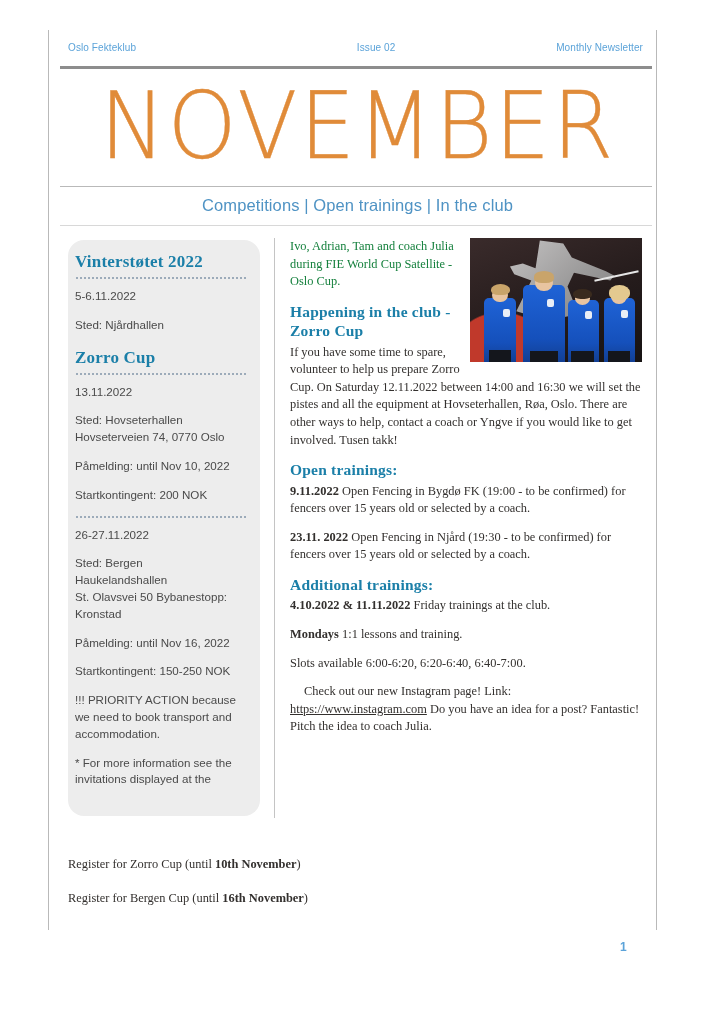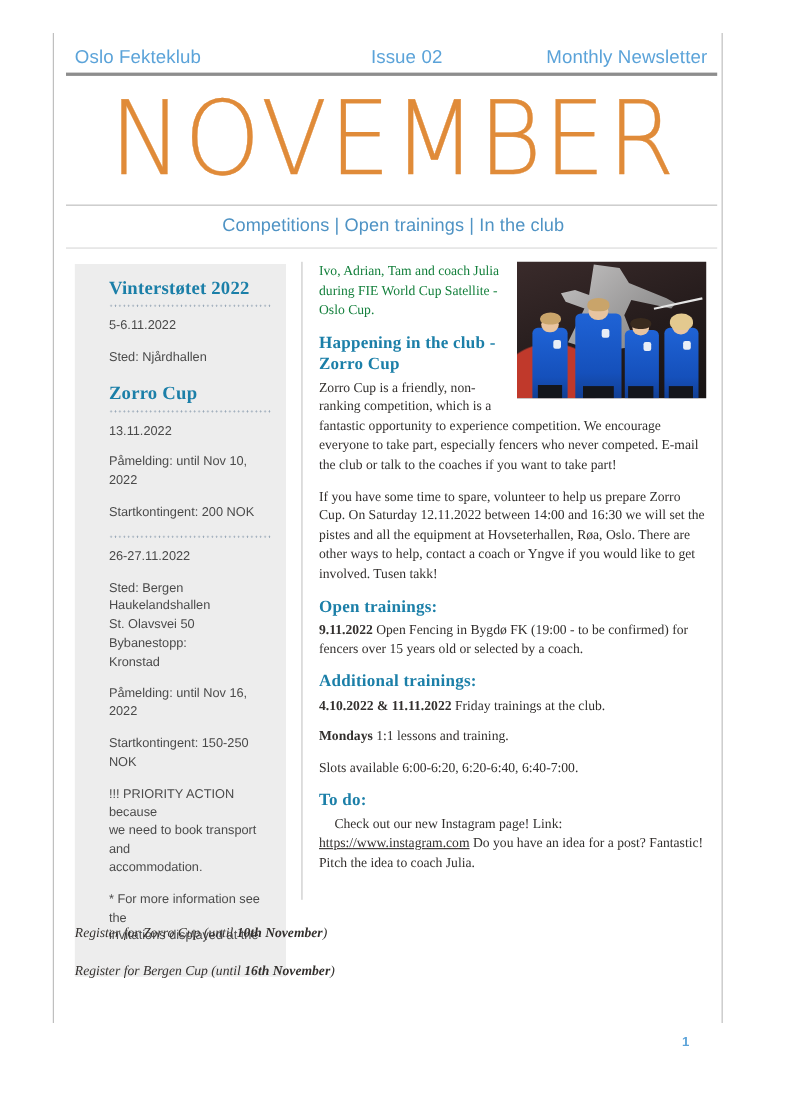--- a/index.html
+++ b/index.html
@@ -26,21 +26,21 @@
     background: #b9b9b9;
   }
 
   
   #masthead {
     position: absolute; left: 68px; top: 42px; width: 575px;
     display: flex; justify-content: space-between; align-items: baseline;
   }
   #masthead span {
     color: #5ba3d9;
-    font-size: 17px;
+    font-size: 10px;
     letter-spacing: .1px;
     white-space: nowrap;
   }
   #masthead .mid { margin-left: 60px; }
   #header-rule {
     position: absolute; left: 60px; top: 66px;
     width: 592px; height: 3px;
     background: #8d8d8d;
   }
 
@@ -74,21 +74,22 @@
     position: absolute; left: 60px; top: 225px;
     width: 592px; height: 1px;
     background: #d8d8d8;
   }
 
   
   #sidebar {
     position: absolute; left: 68px; top: 240px;
     width: 192px;
     background: #ededed;
-    padding: 12px 14px 16px 31px;
+    padding: 12px 14px 16px 7px;
+    border-radius: 16px;
   }
   #sidebar h2 {
     margin: 0;
     font-family: "Liberation Serif", serif;
     font-weight: bold;
     color: #1b7fa8;
     font-size: 17px;
     letter-spacing: .2px;
   }
   #sidebar .dotrule {
@@ -203,21 +204,21 @@
   #todo-body { text-indent: 14px; }
 
   
   #bottom {
     position: absolute; left: 68px; top: 840px; width: 575px;
     font-family: "Liberation Serif", serif;
     color: #33302e;
     font-size: 12.4px;
     line-height: 1.42;
   }
-  #bottom p { margin: 0 0 16px 0; font-style: italic; }
+  #bottom p { margin: 16px 0 16px 0; }
 
   
   #page-number {
     position: absolute; left: 620px; top: 940px;
     color: #5ba3d9;
     font-size: 12px;
     font-weight: bold;
   }
 </style>
 </head>
@@ -242,20 +243,22 @@
 <div id="sidebar">
 
   <h2>Vinterstøtet 2022</h2>
   <div class="dotrule"></div>
   <p>5-6.11.2022</p>
   <p>Sted: Njårdhallen</p>
 
   <h2 class="gap">Zorro Cup</h2>
   <div class="dotrule"></div>
   <p>13.11.2022</p>
+  <p style="white-space:pre-line">Sted: Hovseterhallen
+Hovseterveien 74, 0770 Oslo</p>
   <p>Påmelding: until Nov 10, 2022</p>
   <p>Startkontingent: 200 NOK</p>
 
   <div class="dotrule"></div>
   <p>26-27.11.2022</p>
   <p style="white-space:pre-line">Sted: Bergen
 Haukelandshallen
 St. Olavsvei 50 Bybanestopp:
 Kronstad</p>
   <p>Påmelding: until Nov 16, 2022</p>
@@ -297,32 +300,31 @@
     <div class="ph-person" style="left:78%; width:18%; height:52%;"></div>
     <div class="ph-head" style="left:82%; top:41%; width:9%;  height:12%;"></div>
     <div class="ph-hair" style="left:81%; top:38%; width:12%; height:12%; background:#e3c98f;"></div>
     <div class="ph-emblem" style="left:88%; top:58%;"></div>
     <div class="ph-legs" style="left:80%; width:13%; height:9%;"></div>
   </div>
 
   <p id="caption">Ivo, Adrian, Tam and coach Julia during FIE World Cup Satellite - Oslo Cup.</p>
 
   <h3>Happening in the club - Zorro Cup</h3>
-  <p>Zorro Cup is a friendly, non-ranking competition, which is a fantastic opportunity to experience competition. We encourage everyone to take part, especially fencers who never competed. E-mail the club or talk to the coaches if you want to take part!</p>
   <p>If you have some time to spare, volunteer to help us prepare Zorro Cup. On Saturday 12.11.2022 between 14:00 and 16:30 we will set the pistes and all the equipment at Hovseterhallen, Røa, Oslo. There are other ways to help, contact a coach or Yngve if you would like to get involved. Tusen takk!</p>
 
   <h3 class="tight">Open trainings:</h3>
   <p><span class="b">9.11.2022</span><span> Open Fencing in Bygdø FK (19:00 - to be confirmed) for fencers over 15 years old or selected by a coach.</span></p>
+  <p><span class="b">23.11. 2022</span><span> Open Fencing in Njård (19:30 - to be confirmed) for fencers over 15 years old or selected by a coach.</span></p>
 
   <h3 class="tight">Additional trainings:</h3>
   <p><span class="b">4.10.2022 &amp; 11.11.2022</span><span> Friday trainings at the club.</span></p>
   <p><span class="b">Mondays</span><span> 1:1 lessons and training.</span></p>
   <p>Slots available 6:00-6:20, 6:20-6:40, 6:40-7:00.</p>
 
-  <h3 class="tight">To do:</h3>
   <p id="todo-body"><span>Check out our new Instagram page! Link: </span><a class="lnk" href="#">https://www.instagram.com</a><span>  Do you have an idea for a post? Fantastic! Pitch the idea to coach Julia.</span></p>
 </div>
 
 <div id="bottom">
   <p><span>Register for Zorro Cup (until </span><span class="b">10th November</span><span>)</span></p>
   <p><span>Register for Bergen Cup (until </span><span class="b">16th November</span><span>)</span></p>
 </div>
 
 <div id="page-number">1</div>
 

